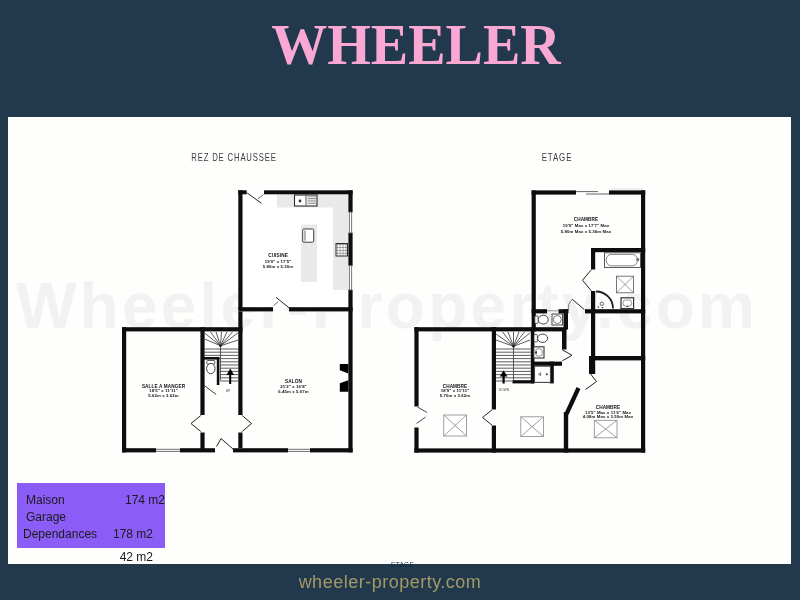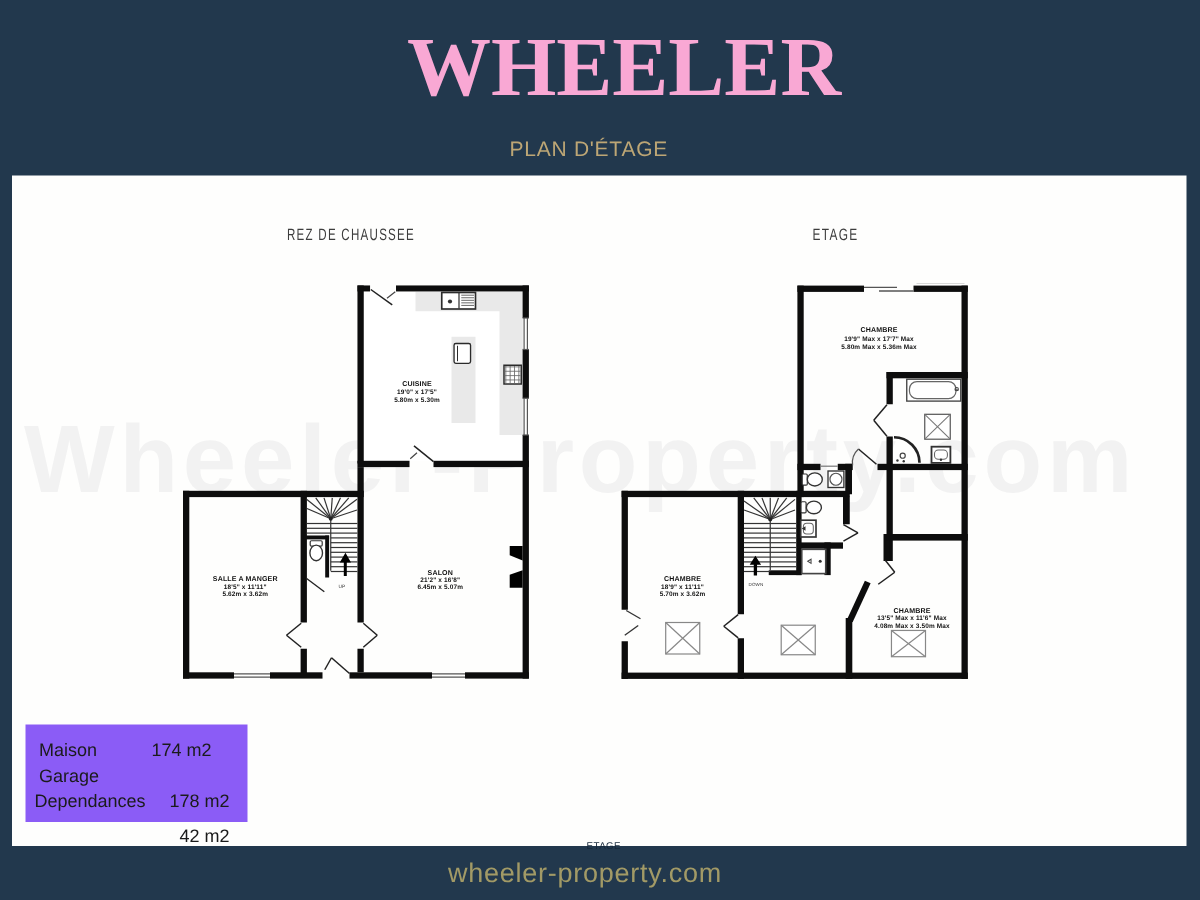--- a/index.html
+++ b/index.html
@@ -7,22 +7,20 @@
   .abs{position:absolute;}
 </style>
 </head>
 <body>
 <div style="position:relative;width:800px;height:600px;">
 
 <div class="abs" style="left:0;top:13px;width:800px;text-align:center;
   font-family:'Liberation Serif',serif;font-weight:bold;font-size:56px;
   color:#f9a8d4;letter-spacing:0px;margin-left:16px;">WHEELER</div>
 
-<div class="abs" style="left:0;top:91px;width:785px;text-align:center;
-  font-size:14px;color:#bda675;letter-spacing:0.5px;">PLAN D'ÉTAGE</div>
 
 <div class="abs" style="left:8px;top:117px;width:783px;height:447px;background:#fefefd;"></div>
 
 <div class="abs" style="left:16px;top:269px;width:790px;font-weight:bold;
   font-size:64px;color:#f2f2f2;letter-spacing:3.2px;">Wheeler-Property.com</div>
 
 <div class="abs" style="left:134px;top:151px;width:200px;text-align:center;
   font-size:11px;color:#3d3d3d;letter-spacing:1.2px;transform:scaleX(0.70);">REZ DE CHAUSSEE</div>
 
 <div class="abs" style="left:457px;top:151px;width:200px;text-align:center;
@@ -349,21 +347,21 @@
 <text x="608.0" y="408.8" text-anchor="middle" font-size="4.7" font-weight="bold" fill="#111" letter-spacing="0.10" font-family="Liberation Sans, sans-serif">CHAMBRE</text>
 <text x="608.0" y="413.6" text-anchor="middle" font-size="4.3" font-weight="bold" fill="#111" letter-spacing="0.10" font-family="Liberation Sans, sans-serif">13'5" Max x 11'6" Max</text>
 <text x="608.0" y="418.4" text-anchor="middle" font-size="4.3" font-weight="bold" fill="#111" letter-spacing="0.10" font-family="Liberation Sans, sans-serif">4.08m Max x 3.50m Max</text>
 </g>
 </svg>
 
 <div class="abs" style="left:17px;top:483px;width:148px;height:65px;background:#8b5cf6;
   font-size:12px;color:#1b1b1b;">
 
   <div class="abs" style="left:9px;top:10px;">Maison</div>
-  <div class="abs" style="right:24px;top:10px;text-align:center;">174 m2</div>
+  <div class="abs" style="right:0;top:10px;text-align:center;">174 m2</div>
 
   <div class="abs" style="left:9px;top:27px;">Garage</div>
   <div class="abs" style="right:12px;top:39px;margin-top:28px;">42 m2</div>
 
   <div class="abs" style="left:6px;top:44px;">Dependances</div>
   <div class="abs" style="right:12px;top:44px;">178 m2</div>
 </div>
 
 <div class="abs" style="left:391px;top:561px;font-size:6.5px;color:#16283a;letter-spacing:0.3px;z-index:3;">ETAGE</div>
 

